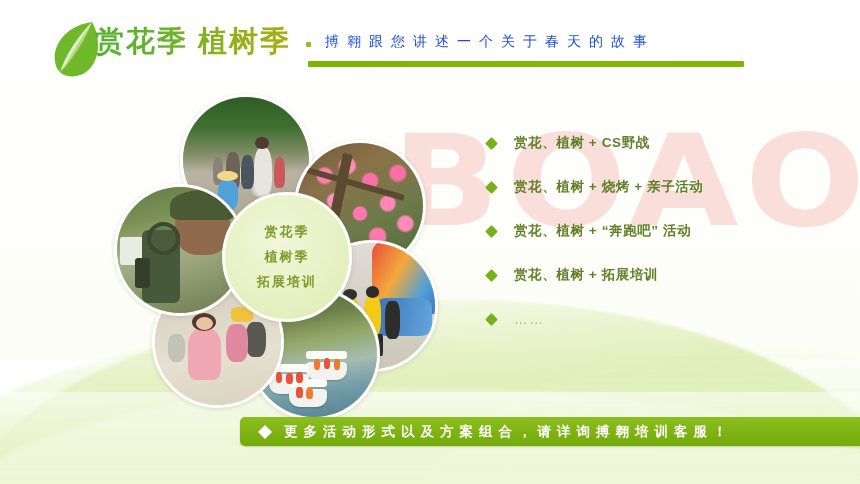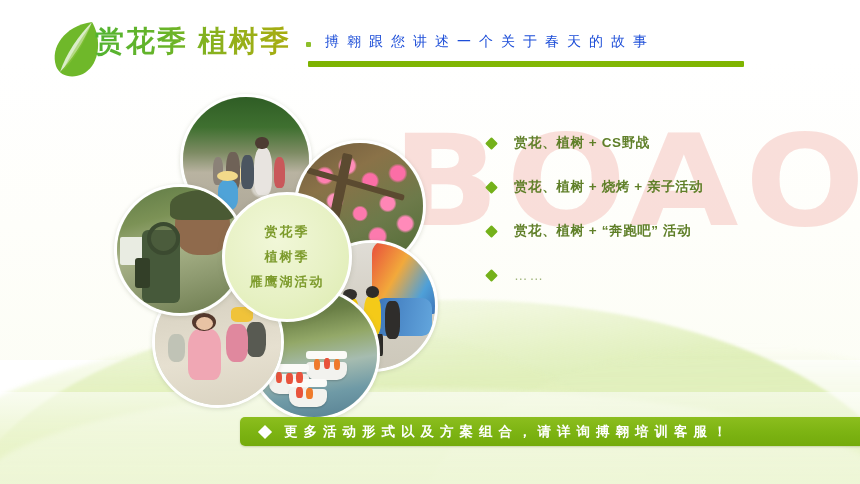--- a/index.html
+++ b/index.html
@@ -356,40 +356,44 @@
           <div class="helm"></div>
         <div class="gun"></div>
           <div class="mag"></div>
           <div class="sight"></div>
       </div>
     </div>
 
     <div class="center">
       <div class="cl">赏花季</div>
       <div class="cl">植树季</div>
-      <div class="cl">雁鹰湖活动</div>
+      <div class="cl">拓展培训</div>
     </div>
   </div>
 
   <div class="right">
     <div class="rt-list">
       <div class="rt-item">
         <span class="dia"></span>
         <span class="rt-text">赏花、植树 + CS野战</span>
       </div>
       <div class="rt-item">
         <span class="dia"></span>
         <span class="rt-text">赏花、植树 + 烧烤 + 亲子活动</span>
       </div>
       <div class="rt-item">
         <span class="dia"></span>
         <span class="rt-text">赏花、植树 +  “奔跑吧” 活动</span>
       </div>
       <div class="rt-item">
         <span class="dia"></span>
+        <span class="rt-text">赏花、植树 + 拓展培训</span>
+      </div>
+      <div class="rt-item">
+        <span class="dia"></span>
         <span class="rt-ellipsis">……</span>
       </div>
     </div>
   </div>
 
   <div class="banner">
     <span class="bdia"></span>
     <span class="btext">更多活动形式以及方案组合，请详询搏翱培训客服！</span>
   </div>
 

